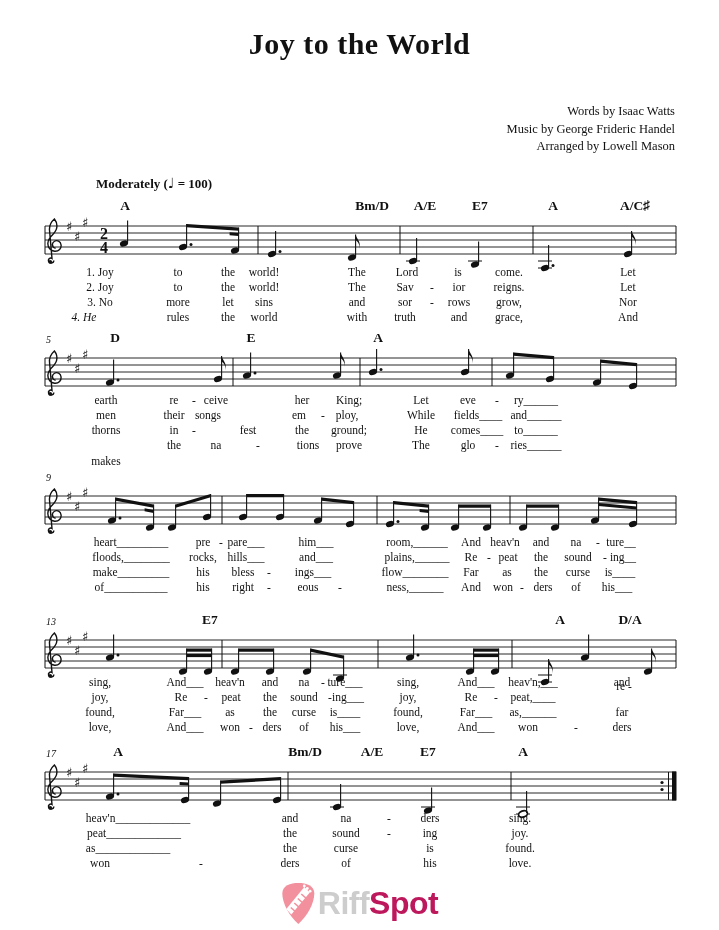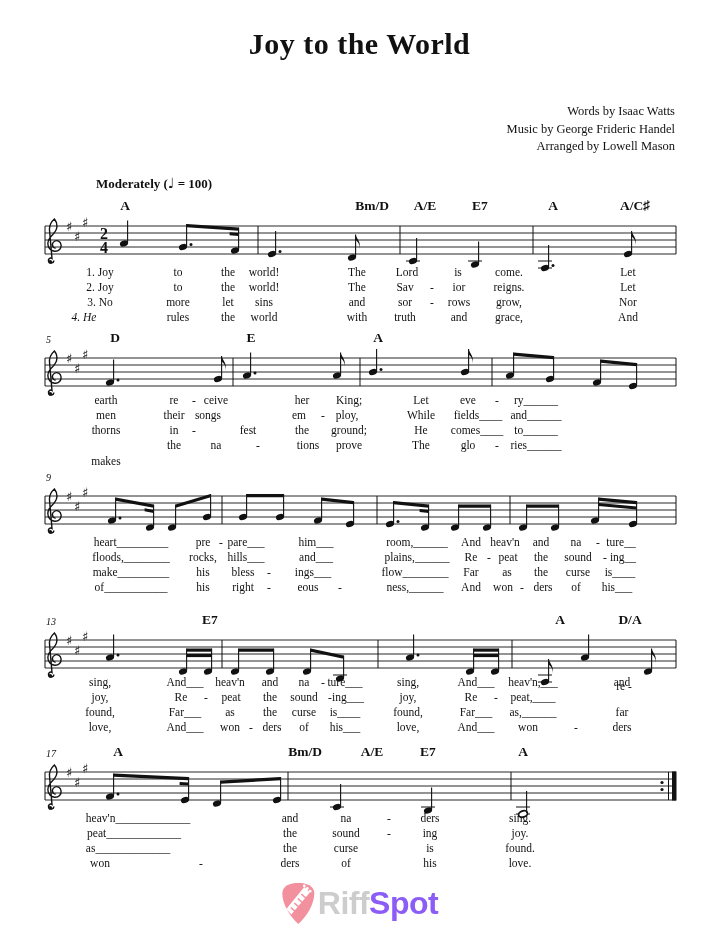--- a/index.html
+++ b/index.html
@@ -504,15 +504,15 @@
       <g id="picklines">
         <line x1="9.5" y1="25.5" x2="14" y2="29.5" stroke="#F2919D" stroke-width="1.6"></line>
         <line x1="13" y1="21" x2="17.5" y2="25" stroke="#F2919D" stroke-width="1.6"></line>
         <line x1="16.5" y1="16.5" x2="21" y2="20.5" stroke="#F2919D" stroke-width="1.6"></line>
         <line x1="20" y1="12" x2="24.5" y2="16" stroke="#F2919D" stroke-width="1.6"></line>
       </g>
       <circle cx="23" cy="4" r="1.4" fill="#ffffff"></circle>
       <circle cx="26" cy="6.5" r="1.4" fill="#ffffff"></circle>
       <circle cx="28.8" cy="9.2" r="1.4" fill="#ffffff"></circle>
     </svg>
-    <div class="logo-text"><span id="logo-riff" style="color: rgb(205, 205, 205);">Riff</span><span id="logo-spot" style="color: #8b5cf6;">Spot</span></div>
+    <div class="logo-text"><span id="logo-riff" style="color: rgb(205, 205, 205);">Riff</span><span id="logo-spot" style="color: #be185d;">Spot</span></div>
   </div>
 </div>
 
 </body></html>

